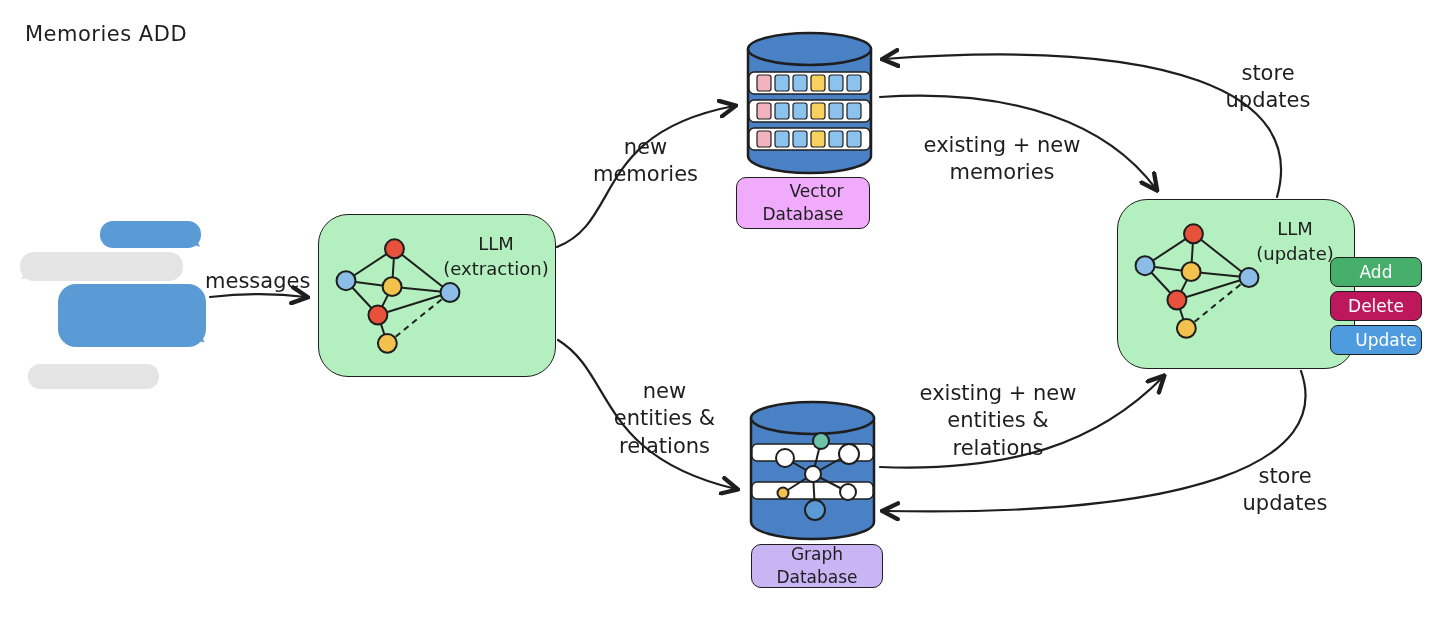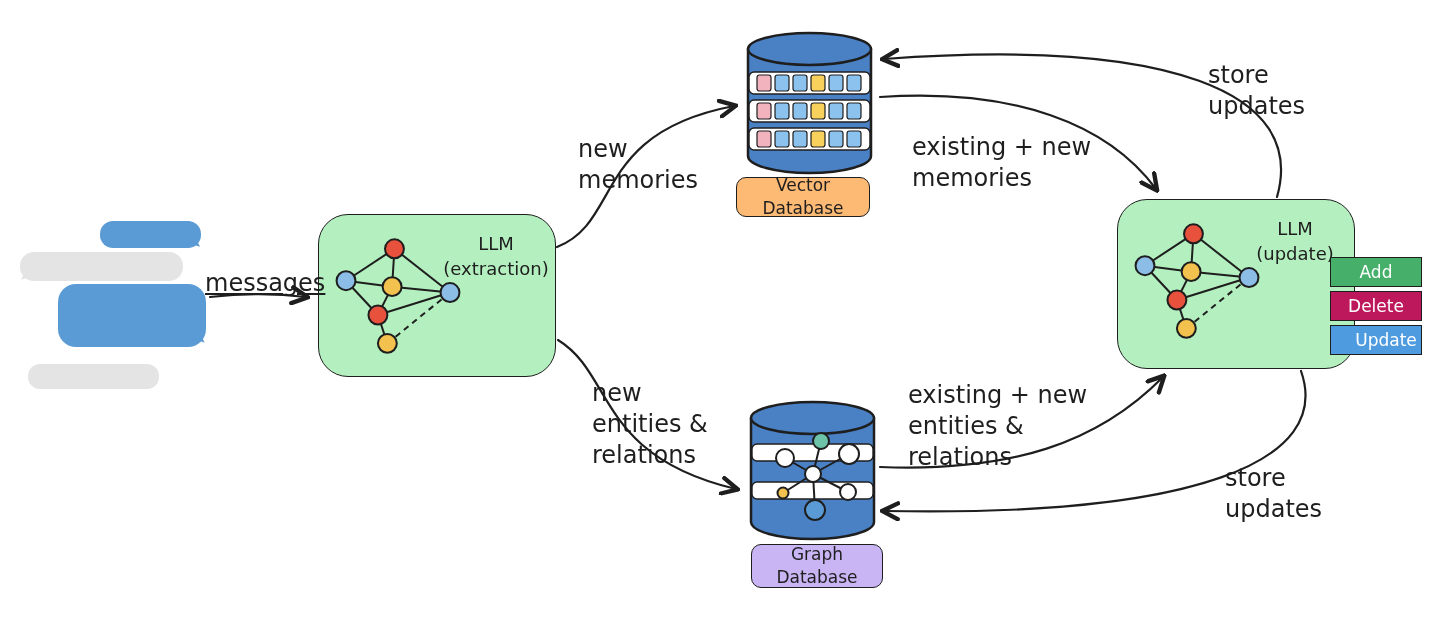--- a/index.html
+++ b/index.html
@@ -21,22 +21,22 @@
   .b1 { left: 100px; top: 221px; width: 101px; height: 27px; border-radius: 13px; }
   .b2 { left: 20px;  top: 252px; width: 163px; height: 29px; border-radius: 14px; }
   .b3 { left: 58px;  top: 284px; width: 148px; height: 63px; border-radius: 18px; }
   .b4 { left: 28px;  top: 364px; width: 131px; height: 25px; border-radius: 12px; }
   .b1::after { content:""; position:absolute; right:-6px; bottom:1px; border:6px solid transparent; border-left-color:#5b9bd5; border-bottom-width:0; transform:rotate(18deg); }
   .b2::after { content:""; position:absolute; left:-6px; bottom:1px; border:6px solid transparent; border-right-color:#e4e4e4; border-bottom-width:0; transform:rotate(-18deg); }
   .b3::after { content:""; position:absolute; right:-8px; bottom:4px; border:8px solid transparent; border-left-color:#5b9bd5; border-bottom-width:0; transform:rotate(20deg); }
   .conv-label { position: absolute; left: 40px; top: 399px; width: 190px; text-align: center; font-size: 19px; z-index: 2; }
 
   
-  .edge-label { position: absolute; font-size: 24px; line-height: 1.3; text-align: left; white-space: pre-line; z-index: 2; }
-  .lbl-messages          { left: 205px; top: 268px; width: 105px; text-decoration: underline; }
+  .edge-label { position: absolute; font-size: 21px; line-height: 1.3; text-align: center; white-space: pre-line; z-index: 2; }
+  .lbl-messages          { left: 205px; top: 268px; width: 105px; }
   .lbl-new-memories      { left: 578px; top: 134px; width: 135px; }
   .lbl-existing-memories { left: 912px; top: 132px; width: 180px; }
   .lbl-store-top         { left: 1208px; top: 60px; width: 120px; }
   .lbl-new-entities      { left: 592px; top: 378px; width: 145px; }
   .lbl-existing-entities { left: 908px; top: 380px; width: 180px; }
   .lbl-store-bottom      { left: 1225px; top: 463px; width: 120px; }
 
   
   .llm-box { position: absolute; background: #b4f0bf; border: 1.5px solid #1e1e1e; border-radius: 30px; z-index: 1; }
   .box-extraction { left: 318px; top: 214px; width: 238px; height: 163px; }
@@ -44,26 +44,26 @@
   .llm-box .nn-icon { position: absolute; left: 14px; top: 18px; }
   .llm-label { position: absolute; left: 122px; top: 16px; width: 110px; text-align: center; white-space: pre-line; font-size: 18px; line-height: 1.4; }
 
   
   .cyl { position: absolute; z-index: 1; }
   .vector-cyl { left: 742px; top: 27px; }
   .graph-cyl  { left: 745px; top: 396px; }
   .db-label { position: absolute; border: 1.5px solid #1e1e1e; border-radius: 10px;
               display: flex; align-items: center; justify-content: center;
               text-align: center; white-space: pre-line; font-size: 17px; line-height: 1.35; z-index: 1; }
-  .vector-label { left: 736px; top: 177px; width: 134px; height: 40px; background: #fdba74; }
+  .vector-label { left: 736px; top: 177px; width: 134px; height: 52px; background: #f0abfc; text-align: right; }
   .graph-label  { left: 751px; top: 544px; width: 132px; height: 44px; background: #c9b5f4; }
 
   
   .action-btn { position: absolute; left: 1330px; width: 92px; height: 30px;
-                border: 1.5px solid #1e1e1e; border-radius: 0; color: #ffffff;
+                border: 1.5px solid #1e1e1e; border-radius: 8px; color: #ffffff;
                 font-size: 17px; display: flex; align-items: center; justify-content: center; z-index: 2; }
   .btn-add    { top: 257px; background: #46b06b; }
   .btn-delete { top: 291px; background: #be185d; }
   .btn-update { top: 325px; background: #4e9be0; padding-left: 20px; }
 </style>
 </head>
 <body>
 
 <div class="canvas">
 
@@ -75,20 +75,21 @@
     </defs>
     <path d="M210 297 C245 293, 275 293, 306 297" marker-end="url(#ah)"></path>
     <path d="M557 247 C622 222, 592 133, 734 106" marker-end="url(#ah)"></path>
     <path d="M558 340 C614 374, 597 456, 736 489" marker-end="url(#ah)"></path>
     <path d="M880 97 C1015 88, 1108 124, 1156 189" marker-end="url(#ah)"></path>
     <path d="M880 467 C1012 472, 1098 443, 1163 377" marker-end="url(#ah)"></path>
     <path d="M1277 197 C1307 92, 1170 38, 884 59" marker-end="url(#ah)"></path>
     <path d="M1301 371 C1333 462, 1195 517, 884 511" marker-end="url(#ah)"></path>
   </svg>
 
+  <div class="title">Memories ADD</div>
 
   <div class="bubble blue b1"></div>
   <div class="bubble gray b2"></div>
   <div class="bubble blue b3"></div>
   <div class="bubble gray b4"></div>
 
   <div class="edge-label lbl-messages">messages</div>
   <div class="edge-label lbl-new-memories">new
 memories</div>
   <div class="edge-label lbl-existing-memories">existing + new

